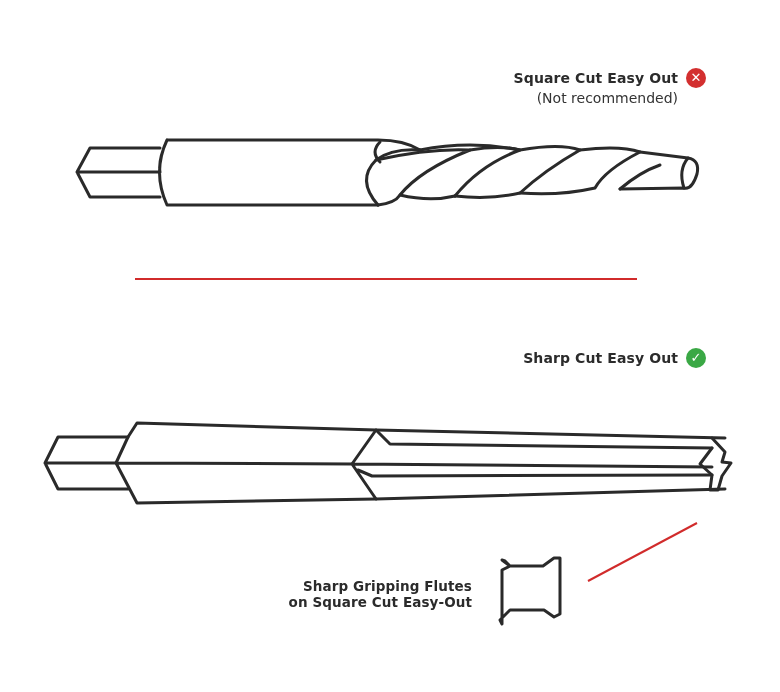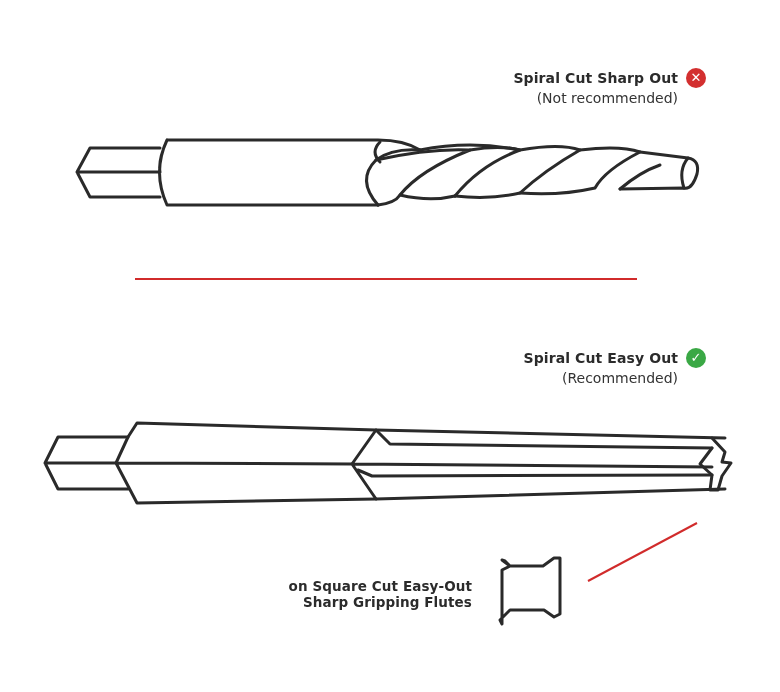--- a/index.html
+++ b/index.html
@@ -47,27 +47,26 @@
   </g>
 
   <g>
     <path class="stroke" d="M510 566 L543 566 L554 558 L560 558 L560 614 L554 617 L544 610 L510 610 L500 620 L502 624 L502 570 L510 566 L505 561 L502 560 Z"></path>
   </g>
 
   <line x1="588" y1="581" x2="697" y2="523" stroke="#d12b2b" stroke-width="2"></line>
 </svg>
 
 <div class="lbl" style="left:440px; top:70px; width:238px;">
-  <div class="title">Spiral Cut Sharp Out</div>
+  <div class="title">Square Cut Easy Out</div>
   <div class="sub" style="margin-top:4px;">(Not recommended)</div>
 </div>
 <div class="badge" style="left:686px; top:68px; background:#d32f2f;">✕</div>
 
 <div class="lbl" style="left:440px; top:350px; width:238px;">
-  <div class="title">Spiral Cut Easy Out</div>
-  <div class="sub" style="margin-top:4px;">(Recommended)</div>
+  <div class="title">Sharp Cut Easy Out</div>
 </div>
 <div class="badge" style="left:686px; top:348px; background:#3aa845;">✓</div>
 
 <div class="lbl" style="left:270px; top:578px; width:202px;">
+  <div class="title" style="font-size:13.5px;">Sharp Gripping Flutes</div>
   <div class="title" style="font-size:13.5px;">on Square Cut Easy-Out</div>
-  <div class="title" style="font-size:13.5px;">Sharp Gripping Flutes</div>
 </div>
 
 </body></html>

